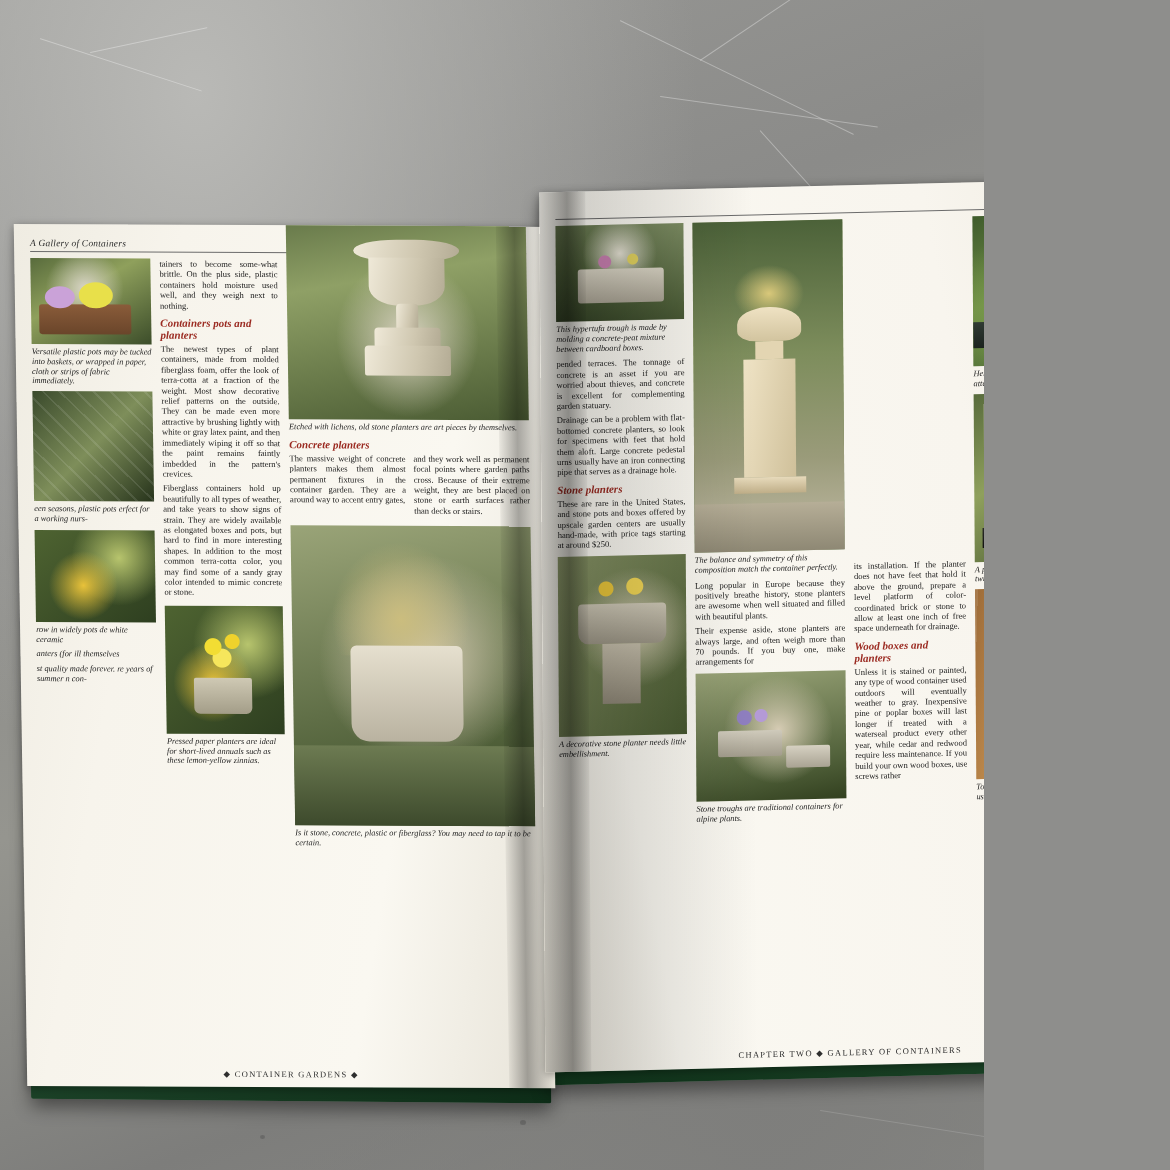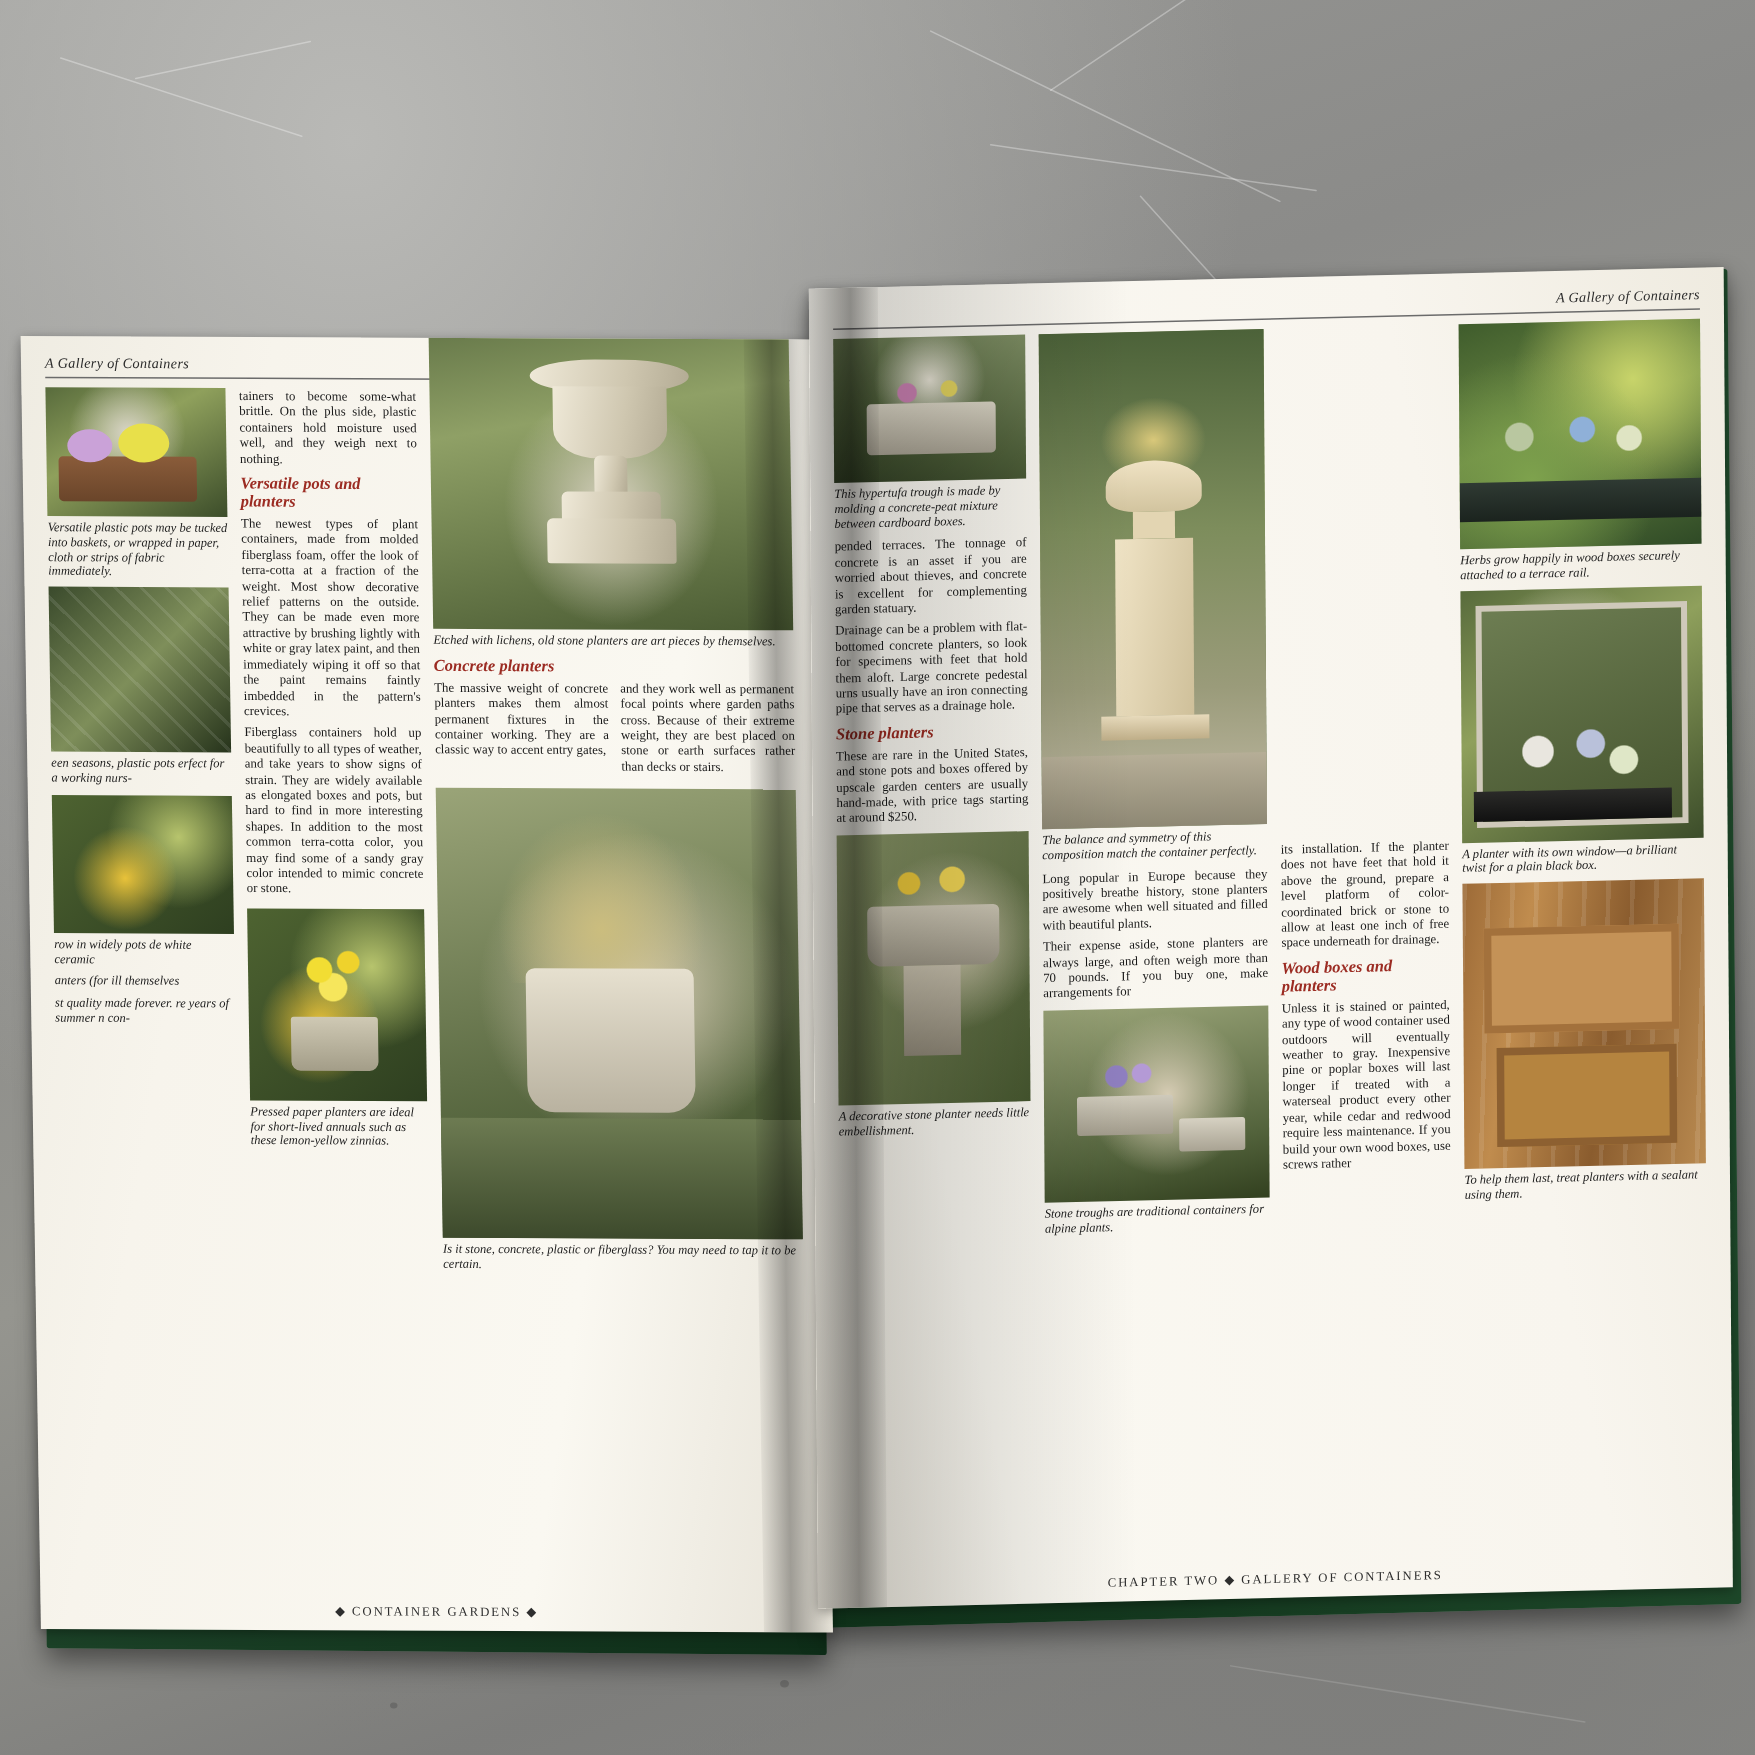--- a/index.html
+++ b/index.html
@@ -3,21 +3,21 @@
 <meta charset="utf-8">
 <style>
   html,body{margin:0;padding:0;}
   body{
     width:1170px;height:1170px;overflow:hidden;
     font-family:"Liberation Serif", serif;
     background:#8e8e8c;
   }
   
   #scene{
-    position:relative;width:1170px;height:1170px;
+    position:relative;width:984px;height:1170px;
     background:
       radial-gradient(ellipse at 20% 8%, #b9b9b6 0%, rgba(185,185,182,0) 45%),
       radial-gradient(ellipse at 78% 92%, #7e7e7c 0%, rgba(126,126,124,0) 55%),
       linear-gradient(160deg,#9a9a97 0%, #8b8b89 30%, #95958f 55%, #7d7d7b 80%, #8a8a86 100%);
     overflow:hidden;
   }
   .scratch{position:absolute;background:rgba(255,255,255,.33);transform-origin:left center;height:1px;border-radius:1px;}
   .speck{position:absolute;background:rgba(60,60,58,.30);border-radius:50%;}
   
   #book{
@@ -143,21 +143,21 @@
 
             <div class="photo g4" style="height:92px;margin:6px 0 3px 0;"></div>
             <div class="cap">row in widely pots de white ceramic</div>
 
             <div class="cap">anters (for ill themselves</div>
             <div class="cap">st quality made forever. re years of summer n con-</div>
           </div>
 
           <div class="col" style="flex:0 0 118px;">
             <p>tainers to become some-what brittle. On the plus side, plastic containers hold moisture used well, and they weigh next to nothing.</p>
-            <div class="sub">Versatile pots and planters</div>
+            <div class="sub">Containers pots and planters</div>
             <p>The newest types of plant containers, made from molded fiberglass foam, offer the look of terra-cotta at a fraction of the weight. Most show decorative relief patterns on the outside. They can be made even more attractive by brushing lightly with white or gray latex paint, and then immediately wiping it off so that the paint remains faintly imbedded in the pattern's crevices.</p>
             <p>Fiberglass containers hold up beautifully to all types of weather, and take years to show signs of strain. They are widely available as elongated boxes and pots, but hard to find in more interesting shapes. In addition to the most common terra-cotta color, you may find some of a sandy gray color intended to mimic concrete or stone.</p>
             <div class="photo g4" style="height:128px;margin:8px 0 3px 0;">
               <div style="position:absolute;left:18px;top:20px;width:74px;height:52px;background:radial-gradient(circle at 40% 40%,#f2dd33 0 8px,transparent 9px),radial-gradient(circle at 66% 30%,#efd22c 0 7px,transparent 8px),radial-gradient(circle at 52% 62%,#f6e65c 0 9px,transparent 10px);"></div>
               <div style="position:absolute;left:28px;top:72px;width:58px;height:36px;background:linear-gradient(#cfc9b4,#a39d88);border-radius:2px 2px 6px 6px;"></div>
             </div>
             <div class="cap">Pressed paper planters are ideal for short-lived annuals such as these lemon-yellow zinnias.</div>
           </div>
 
           <div class="col" style="flex:1;">
@@ -165,21 +165,21 @@
               <div class="overlay-urn" style="top:36px;width:106px;height:22px;border-radius:50%/60%;"></div>
               <div class="overlay-urn" style="top:54px;width:76px;height:48px;border-radius:0 0 40% 40%;"></div>
               <div class="overlay-urn" style="top:100px;width:22px;height:26px;"></div>
               <div class="overlay-urn" style="top:124px;width:66px;height:20px;"></div>
               <div class="overlay-urn" style="top:142px;width:86px;height:30px;"></div>
             </div>
             <div class="cap">Etched with lichens, old stone planters are art pieces by themselves.</div>
 
             <div class="sub">Concrete planters</div>
             <div style="display:flex;gap:8px;">
-              <p style="flex:1;">The massive weight of concrete planters makes them almost permanent fixtures in the container working. They are a classic way to accent entry gates,</p>
+              <p style="flex:1;">The massive weight of concrete planters makes them almost permanent fixtures in the container garden. They are a around way to accent entry gates,</p>
               <p style="flex:1;">and they work well as permanent focal points where garden paths cross. Because of their extreme weight, they are best placed on stone or earth surfaces rather than decks or stairs.</p>
             </div>
 
             <div class="photo g5" style="height:300px;margin:6px 0 3px 0;position:relative;">
               <div style="position:absolute;left:34px;top:10px;width:150px;height:120px;background:radial-gradient(ellipse at 50% 70%,#cbbd7e 0%,rgba(203,189,126,0) 65%);"></div>
               <div style="position:absolute;left:58px;top:120px;width:112px;height:96px;background:linear-gradient(#e6e0cf,#b9b2a0);border-radius:6px 6px 18px 18px;"></div>
               <div style="position:absolute;left:0;bottom:0;width:100%;height:80px;background:linear-gradient(#6d7b52,#3d4a2c);"></div>
             </div>
             <div class="cap">Is it stone, concrete, plastic or fiberglass? You may need to tap it to be certain.</div>
           </div>

